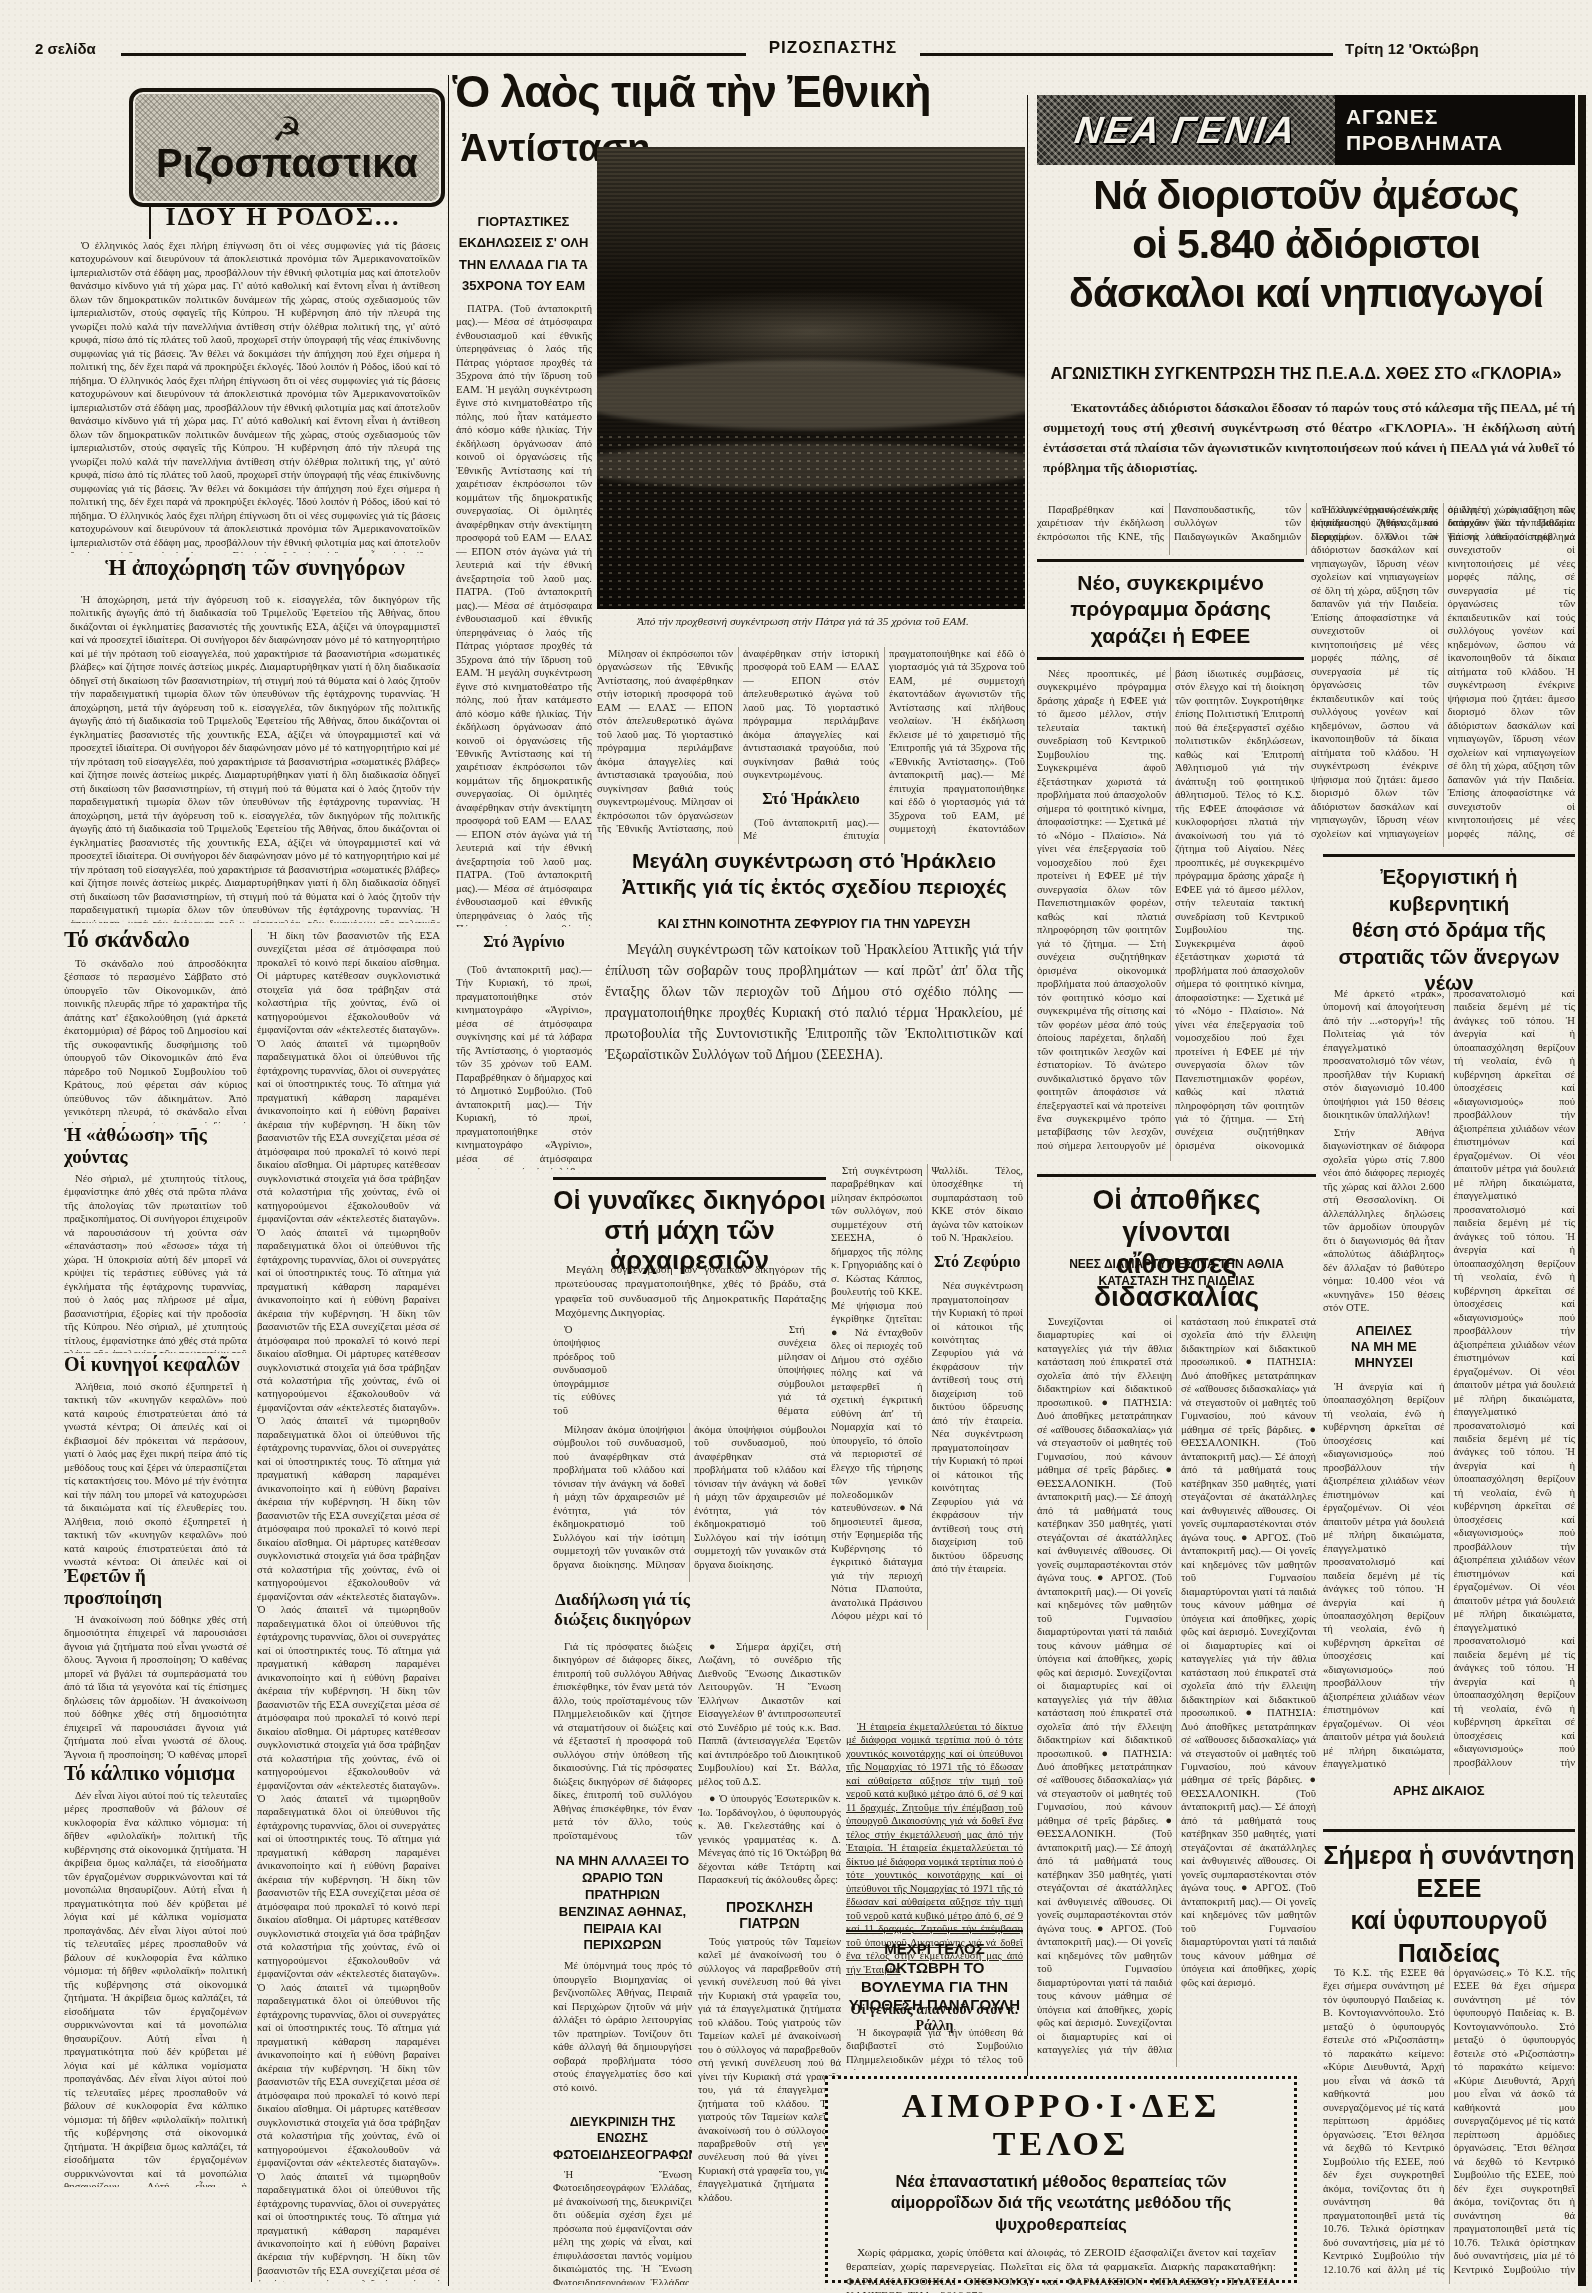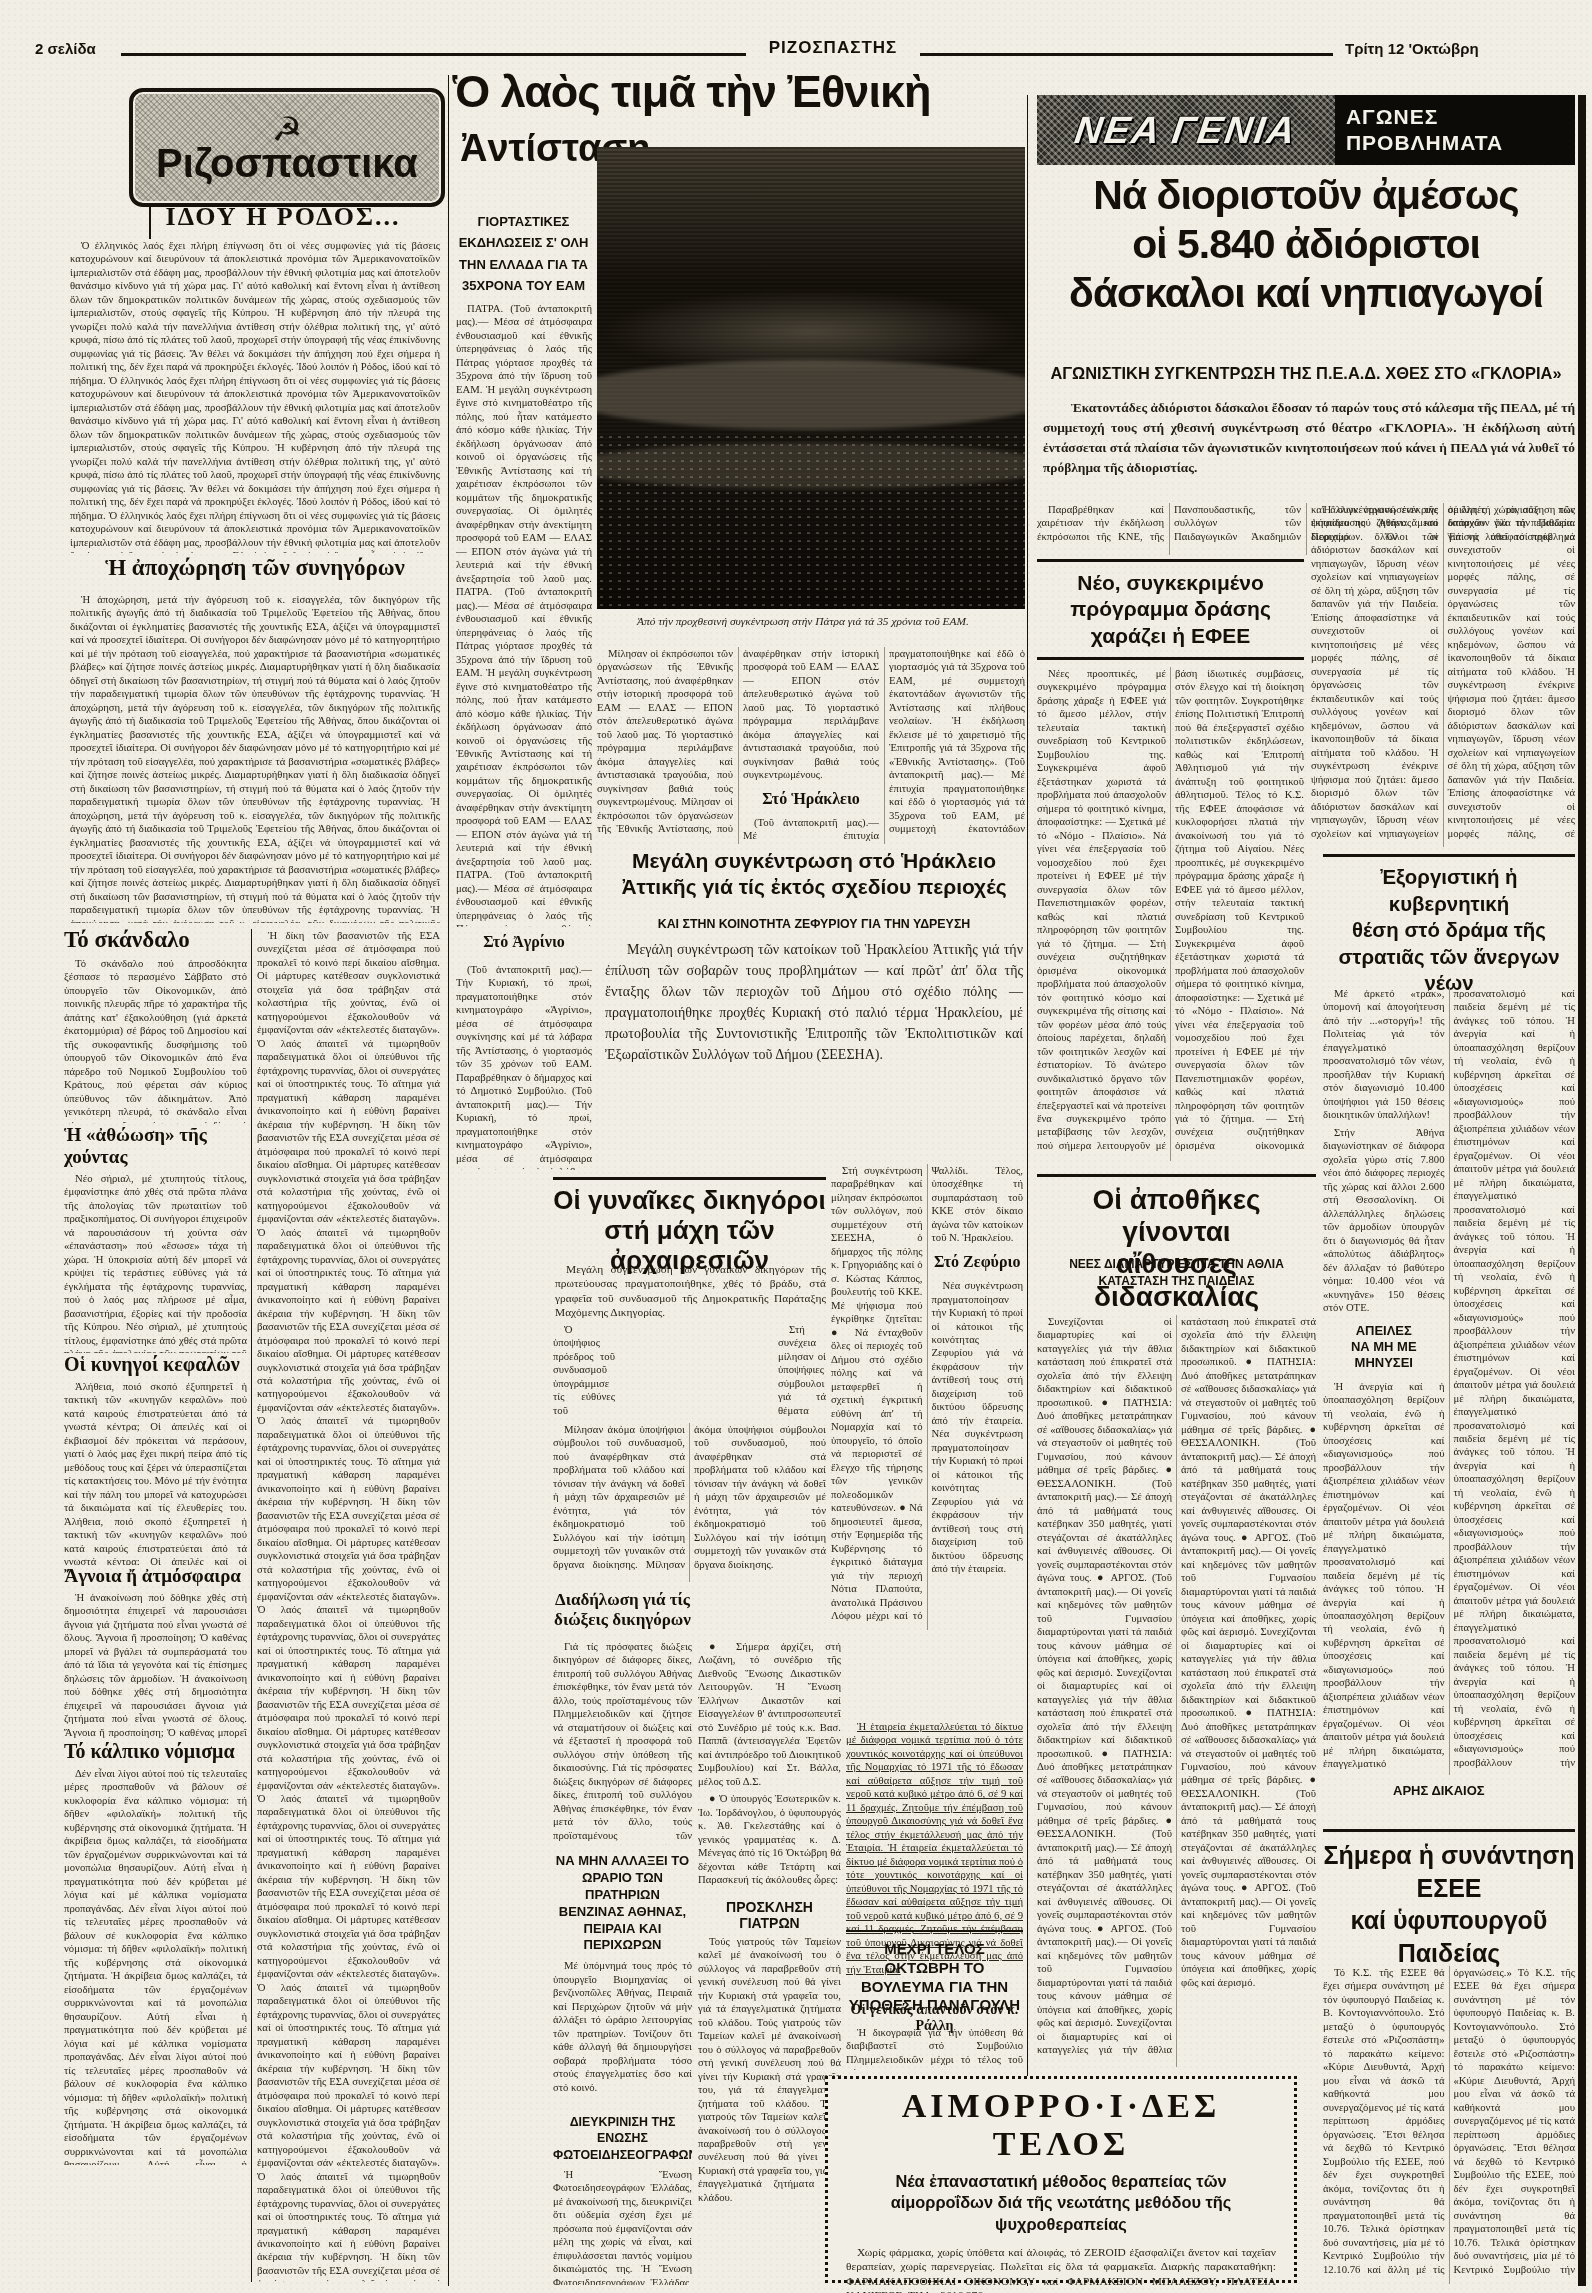--- a/index.html
+++ b/index.html
@@ -90,21 +90,21 @@
         <p>Τό σκάνδαλο πού ἀπροσδόκητα ξέσπασε τό περασμένο Σάββατο στό ὑπουργεῖο τῶν Οἰκονομικῶν, ἀπό ποινικῆς πλευρᾶς πῆρε τό χαρακτήρα τῆς ἀπάτης κατ' ἐξακολούθηση (γιά ἀρκετά ἑκατομμύρια) σέ βάρος τοῦ Δημοσίου καί τῆς συκοφαντικῆς δυσφήμισης τοῦ ὑπουργοῦ τῶν Οἰκονομικῶν ἀπό ἕνα πάρεδρο τοῦ Νομικοῦ Συμβουλίου τοῦ Κράτους, πού φέρεται σάν κύριος ὑπεύθυνος τῶν ἀδικημάτων. Ἀπό γενικότερη πλευρά, τό σκάνδαλο εἶναι σύμπτωμα μιᾶς κατάστασης πού δίνει τή δυνατότητα σέ ὁρισμένους νά θησαυρίζουν ἀπό τό δημόσιο χρῆμα. Τό σκάνδαλο πού ἀπροσδόκητα ξέσπασε τό περασμένο Σάββατο στό ὑπουργεῖο τῶν Οἰκονομικῶν, ἀπό ποινικῆς πλευρᾶς πῆρε τό χαρακτήρα τῆς ἀπάτης κατ' ἐξακολούθηση (γιά ἀρκετά ἑκατομμύρια) σέ βάρος τοῦ Δημοσίου καί τῆς συκοφαντικῆς δυσφήμισης τοῦ ὑπουργοῦ τῶν Οἰκονομικῶν ἀπό ἕνα πάρεδρο τοῦ Νομικοῦ Συμβουλίου τοῦ Κράτους, πού φέρεται σάν κύριος ὑπεύθυνος τῶν ἀδικημάτων. Ἀπό γενικότερη πλευρά, τό σκάνδαλο εἶναι σύμπτωμα μιᾶς κατάστασης πού δίνει τή δυνατότητα σέ ὁρισμένους νά θησαυρίζουν ἀπό τό δημόσιο χρῆμα.</p>
       </div>
     <div class="hserif" style="font-size:19px;">Ἡ «ἀθώωση» τῆς χούντας</div>
     <div class="bt" style="height:181px;margin-top:4px;">
         <p>Νέο σήριαλ, μέ χτυπητούς τίτλους, ἐμφανίστηκε ἀπό χθές στά πρῶτα πλάνα τῆς ἀπολογίας τῶν πρωταιτίων τοῦ πραξικοπήματος. Οἱ συνήγοροι ἐπιχειροῦν νά παρουσιάσουν τή χούντα σάν «ἐπανάσταση» πού «ἔσωσε» τάχα τή χώρα. Ἡ ὑποκρισία αὐτή δέν μπορεῖ νά κρύψει τίς τεράστιες εὐθύνες γιά τά ἐγκλήματα τῆς ἑφτάχρονης τυραννίας, πού ὁ λαός μας πλήρωσε μέ αἷμα, βασανιστήρια, ἐξορίες καί τήν προδοσία τῆς Κύπρου. Νέο σήριαλ, μέ χτυπητούς τίτλους, ἐμφανίστηκε ἀπό χθές στά πρῶτα πλάνα τῆς ἀπολογίας τῶν πρωταιτίων τοῦ πραξικοπήματος. Οἱ συνήγοροι ἐπιχειροῦν νά παρουσιάσουν τή χούντα σάν «ἐπανάσταση» πού «ἔσωσε» τάχα τή χώρα. Ἡ ὑποκρισία αὐτή δέν μπορεῖ νά κρύψει τίς τεράστιες εὐθύνες γιά τά ἐγκλήματα τῆς ἑφτάχρονης τυραννίας, πού ὁ λαός μας πλήρωσε μέ αἷμα, βασανιστήρια, ἐξορίες καί τήν προδοσία τῆς Κύπρου.</p>
       </div>
     <div class="hserif" style="font-size:20px;">Οἱ κυνηγοί κεφαλῶν</div>
     <div class="bt" style="height:185px;margin-top:4px;">
         <p>Ἀλήθεια, ποιό σκοπό ἐξυπηρετεῖ ἡ τακτική τῶν «κυνηγῶν κεφαλῶν» πού κατά καιρούς ἐπιστρατεύεται ἀπό τά γνωστά κέντρα; Οἱ ἀπειλές καί οἱ ἐκβιασμοί δέν πρόκειται νά περάσουν, γιατί ὁ λαός μας ἔχει πικρή πείρα ἀπό τίς μεθόδους τους καί ξέρει νά ὑπερασπίζεται τίς κατακτήσεις του. Μόνο μέ τήν ἑνότητα καί τήν πάλη του μπορεῖ νά κατοχυρώσει τά δικαιώματα καί τίς ἐλευθερίες του. Ἀλήθεια, ποιό σκοπό ἐξυπηρετεῖ ἡ τακτική τῶν «κυνηγῶν κεφαλῶν» πού κατά καιρούς ἐπιστρατεύεται ἀπό τά γνωστά κέντρα; Οἱ ἀπειλές καί οἱ ἐκβιασμοί δέν πρόκειται νά περάσουν, γιατί ὁ λαός μας ἔχει πικρή πείρα ἀπό τίς μεθόδους τους καί ξέρει νά ὑπερασπίζεται τίς κατακτήσεις του. Μόνο μέ τήν ἑνότητα καί τήν πάλη του μπορεῖ νά κατοχυρώσει τά δικαιώματα καί τίς ἐλευθερίες του.</p>
       </div>
-    <div class="hserif" style="font-size:19px;">Ἄγνοια ἤ ἀτμόσφαιρα</div>
+    <div class="hserif" style="font-size:19px;">Ἐφετῶν ἤ προσποίηση</div>
     <div class="bt" style="height:149px;margin-top:4px;">
         <p>Ἡ ἀνακοίνωση πού δόθηκε χθές στή δημοσιότητα ἐπιχειρεῖ νά παρουσιάσει ἄγνοια γιά ζητήματα πού εἶναι γνωστά σέ ὅλους. Ἄγνοια ἤ προσποίηση; Ὁ καθένας μπορεῖ νά βγάλει τά συμπεράσματά του ἀπό τά ἴδια τά γεγονότα καί τίς ἐπίσημες δηλώσεις τῶν ἁρμοδίων. Ἡ ἀνακοίνωση πού δόθηκε χθές στή δημοσιότητα ἐπιχειρεῖ νά παρουσιάσει ἄγνοια γιά ζητήματα πού εἶναι γνωστά σέ ὅλους. Ἄγνοια ἤ προσποίηση; Ὁ καθένας μπορεῖ νά βγάλει τά συμπεράσματά του ἀπό τά ἴδια τά γεγονότα καί τίς ἐπίσημες δηλώσεις τῶν ἁρμοδίων.</p>
       </div>
     <div class="hserif" style="font-size:20px;">Τό κάλπικο νόμισμα</div>
     <div class="bt" style="height:398px;margin-top:4px;">
         <p>Δέν εἶναι λίγοι αὐτοί πού τίς τελευταῖες μέρες προσπαθοῦν νά βάλουν σέ κυκλοφορία ἕνα κάλπικο νόμισμα: τή δῆθεν «φιλολαϊκή» πολιτική τῆς κυβέρνησης στά οἰκονομικά ζητήματα. Ἡ ἀκρίβεια ὅμως καλπάζει, τά εἰσοδήματα τῶν ἐργαζομένων συρρικνώνονται καί τά μονοπώλια θησαυρίζουν. Αὐτή εἶναι ἡ πραγματικότητα πού δέν κρύβεται μέ λόγια καί μέ κάλπικα νομίσματα προπαγάνδας. Δέν εἶναι λίγοι αὐτοί πού τίς τελευταῖες μέρες προσπαθοῦν νά βάλουν σέ κυκλοφορία ἕνα κάλπικο νόμισμα: τή δῆθεν «φιλολαϊκή» πολιτική τῆς κυβέρνησης στά οἰκονομικά ζητήματα. Ἡ ἀκρίβεια ὅμως καλπάζει, τά εἰσοδήματα τῶν ἐργαζομένων συρρικνώνονται καί τά μονοπώλια θησαυρίζουν. Αὐτή εἶναι ἡ πραγματικότητα πού δέν κρύβεται μέ λόγια καί μέ κάλπικα νομίσματα προπαγάνδας. Δέν εἶναι λίγοι αὐτοί πού τίς τελευταῖες μέρες προσπαθοῦν νά βάλουν σέ κυκλοφορία ἕνα κάλπικο νόμισμα: τή δῆθεν «φιλολαϊκή» πολιτική τῆς κυβέρνησης στά οἰκονομικά ζητήματα. Ἡ ἀκρίβεια ὅμως καλπάζει, τά εἰσοδήματα τῶν ἐργαζομένων συρρικνώνονται καί τά μονοπώλια θησαυρίζουν. Αὐτή εἶναι ἡ πραγματικότητα πού δέν κρύβεται μέ λόγια καί μέ κάλπικα νομίσματα προπαγάνδας.</p>
       </div>
   </div>
 
   <div class="abs bt" style="left:257px;top:929px;width:183px;height:1353px;">

